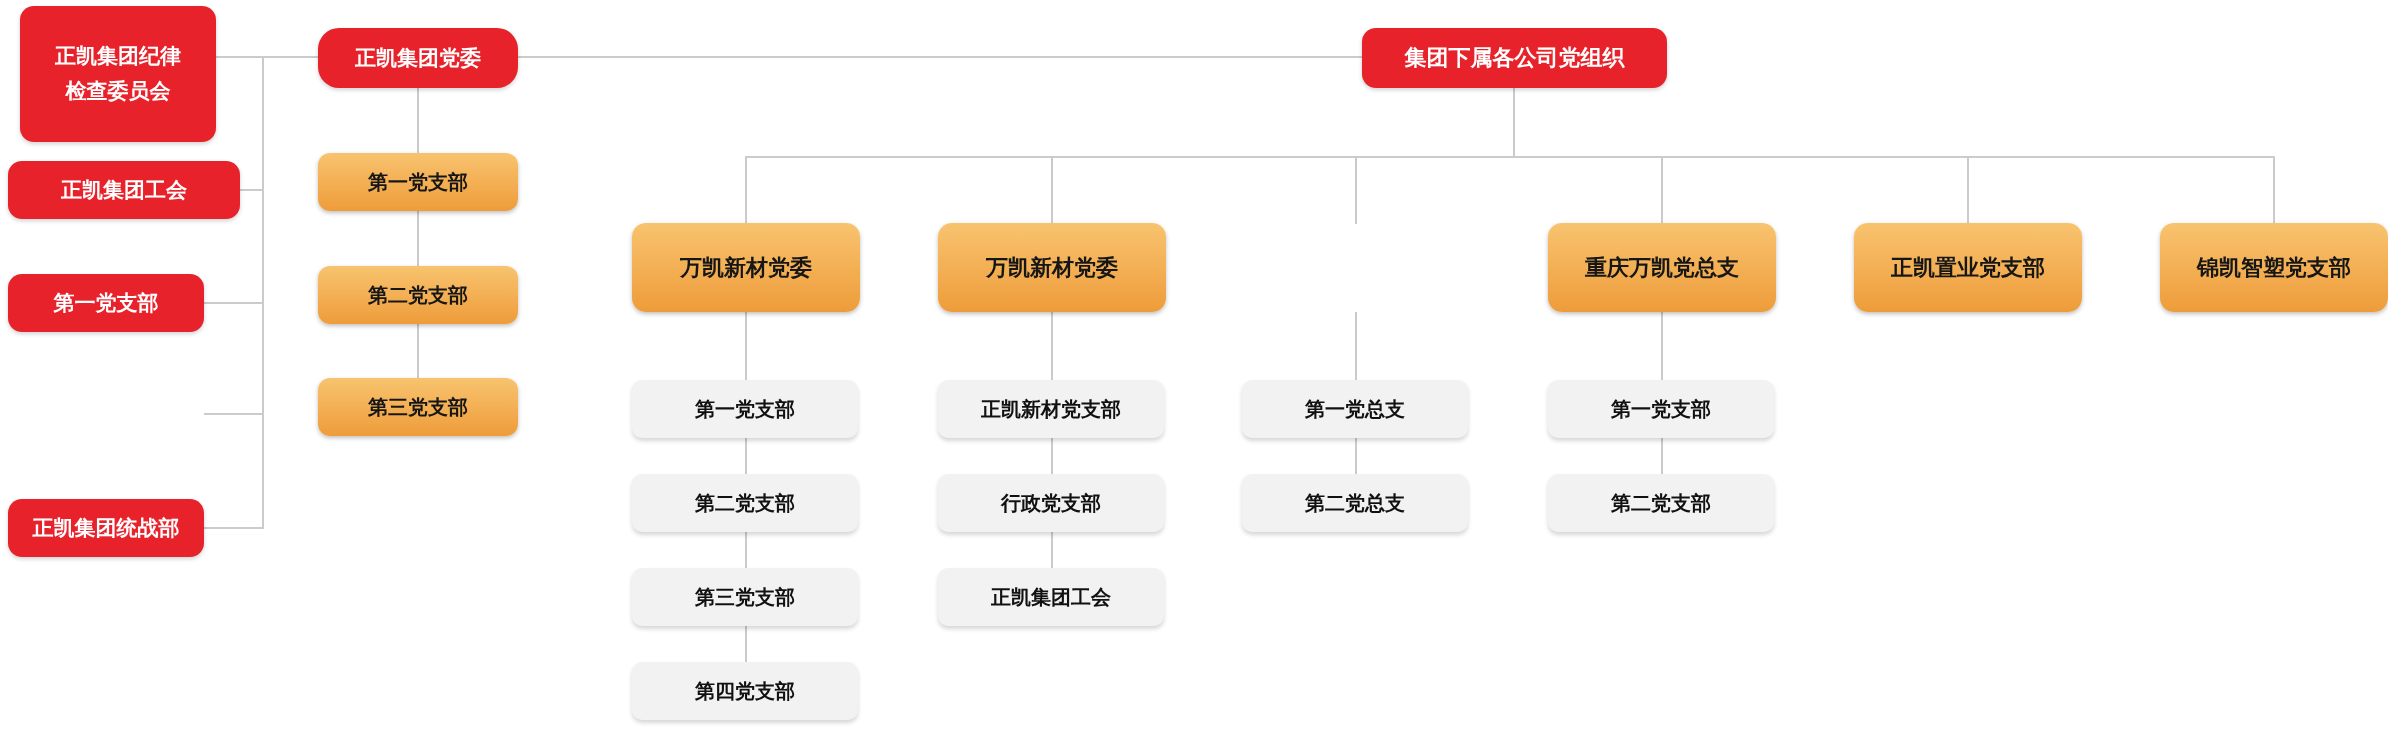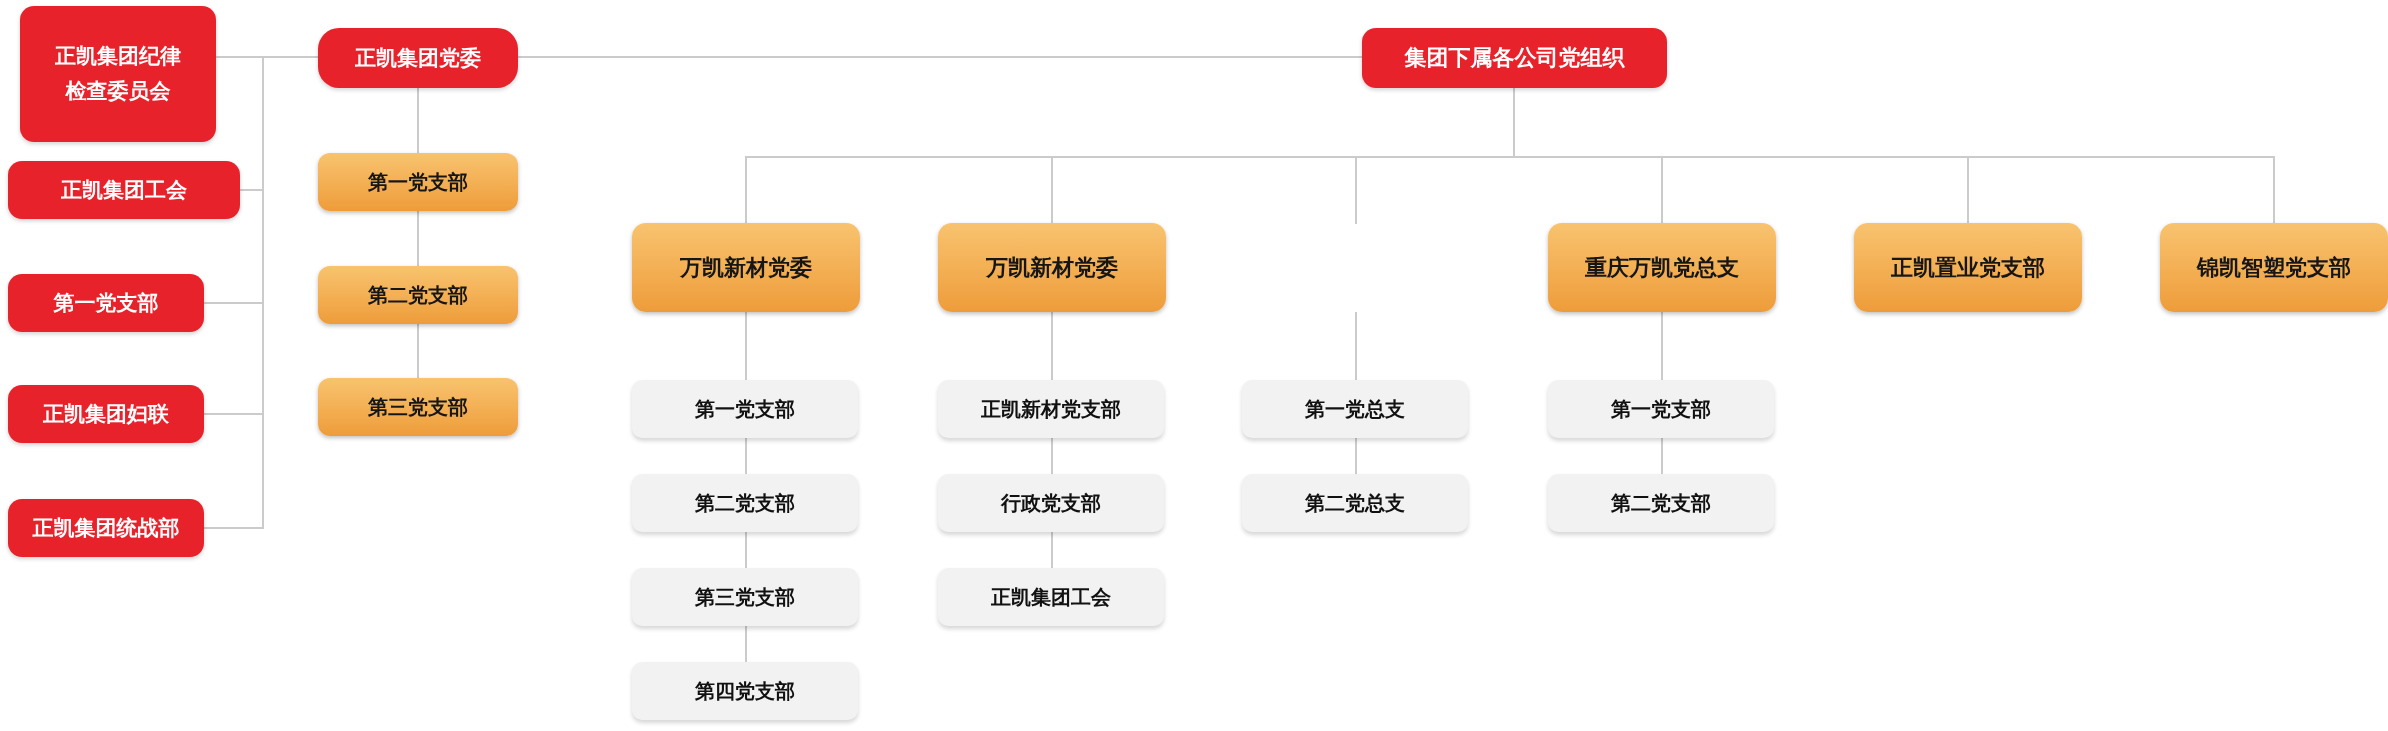--- a/index.html
+++ b/index.html
@@ -52,21 +52,20 @@
   <div class="vline" style="left:1051px;top:312px;height:258px;"></div>
   <div class="vline" style="left:1355px;top:312px;height:164px;"></div>
   <div class="vline" style="left:1661px;top:312px;height:164px;"></div>
 
   <div class="box red two-line" style="left:20px;top:6px;width:196px;height:136px;">
     <div>正凯集团纪律</div>
     <div>检查委员会</div>
   </div>
   <div class="box red" style="left:8px;top:161px;width:232px;height:58px;">正凯集团工会</div>
   <div class="box red" style="left:8px;top:274px;width:196px;height:58px;">第一党支部</div>
-  <div class="box red" style="left:8px;top:385px;width:196px;height:58px;">正凯集团妇联</div>
   <div class="box red" style="left:8px;top:499px;width:196px;height:58px;">正凯集团统战部</div>
 
   <div class="box red" style="left:318px;top:28px;width:200px;height:60px;border-radius:21px;">正凯集团党委</div>
   <div class="box orange" style="left:318px;top:153px;width:200px;height:58px;">第一党支部</div>
   <div class="box orange" style="left:318px;top:266px;width:200px;height:58px;">第二党支部</div>
   <div class="box orange" style="left:318px;top:378px;width:200px;height:58px;">第三党支部</div>
 
   <div class="box red big" style="left:1362px;top:28px;width:305px;height:60px;">集团下属各公司党组织</div>
 
   <div class="box orange parent" style="left:632px;top:223px;width:228px;height:89px;">万凯新材党委</div>

